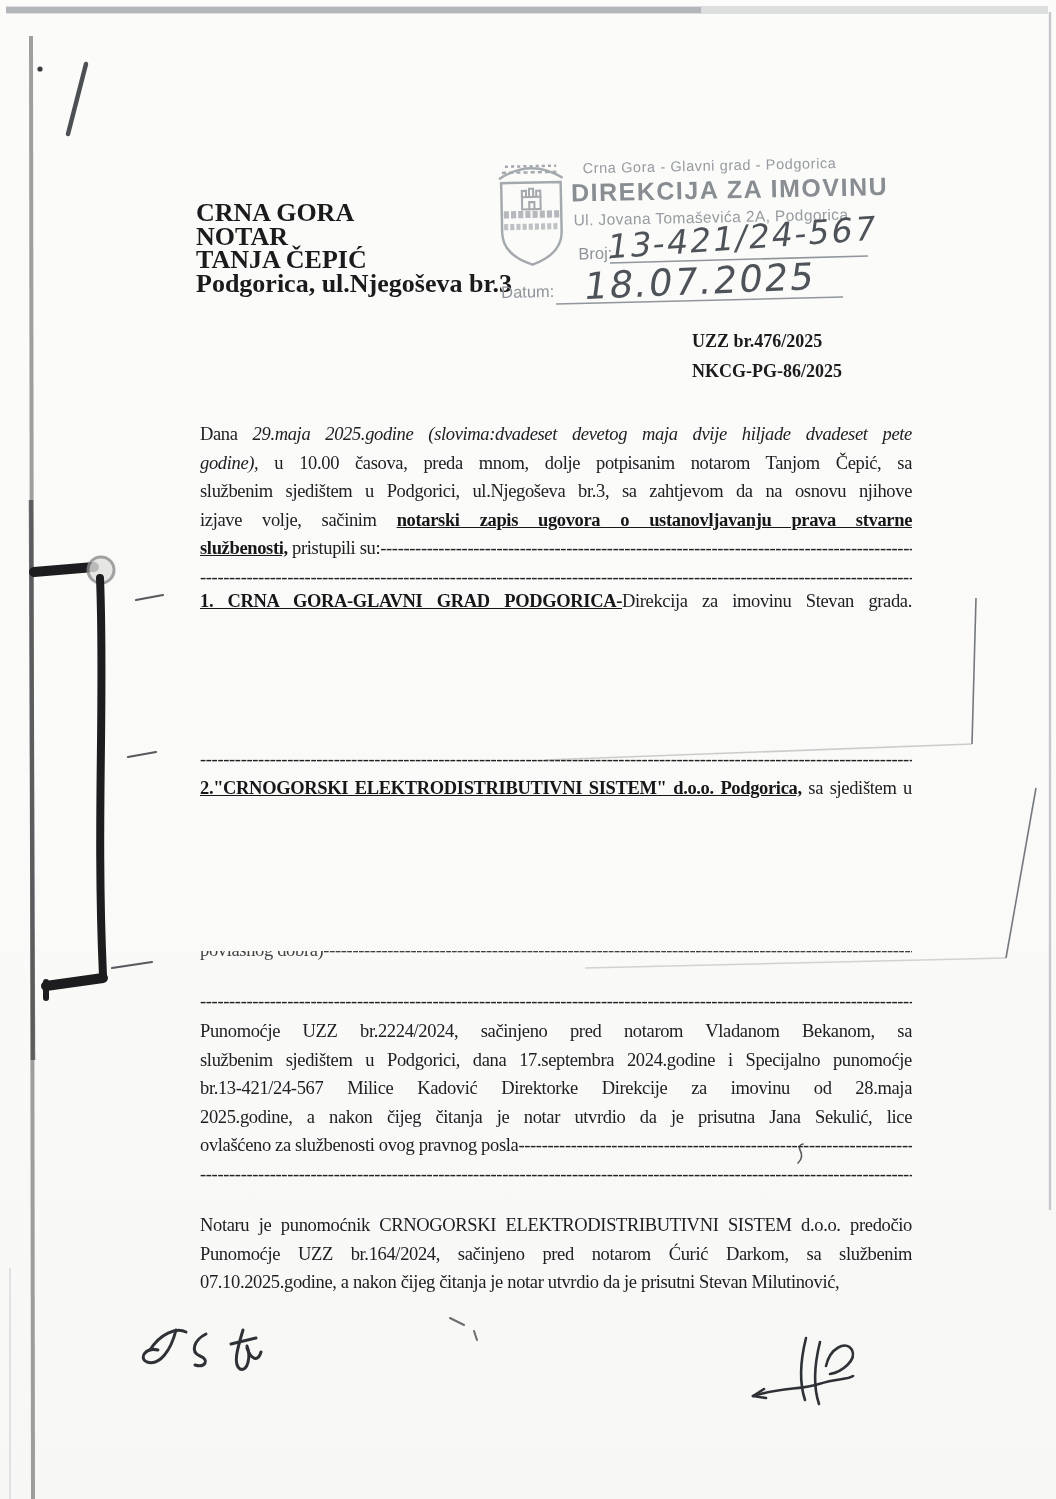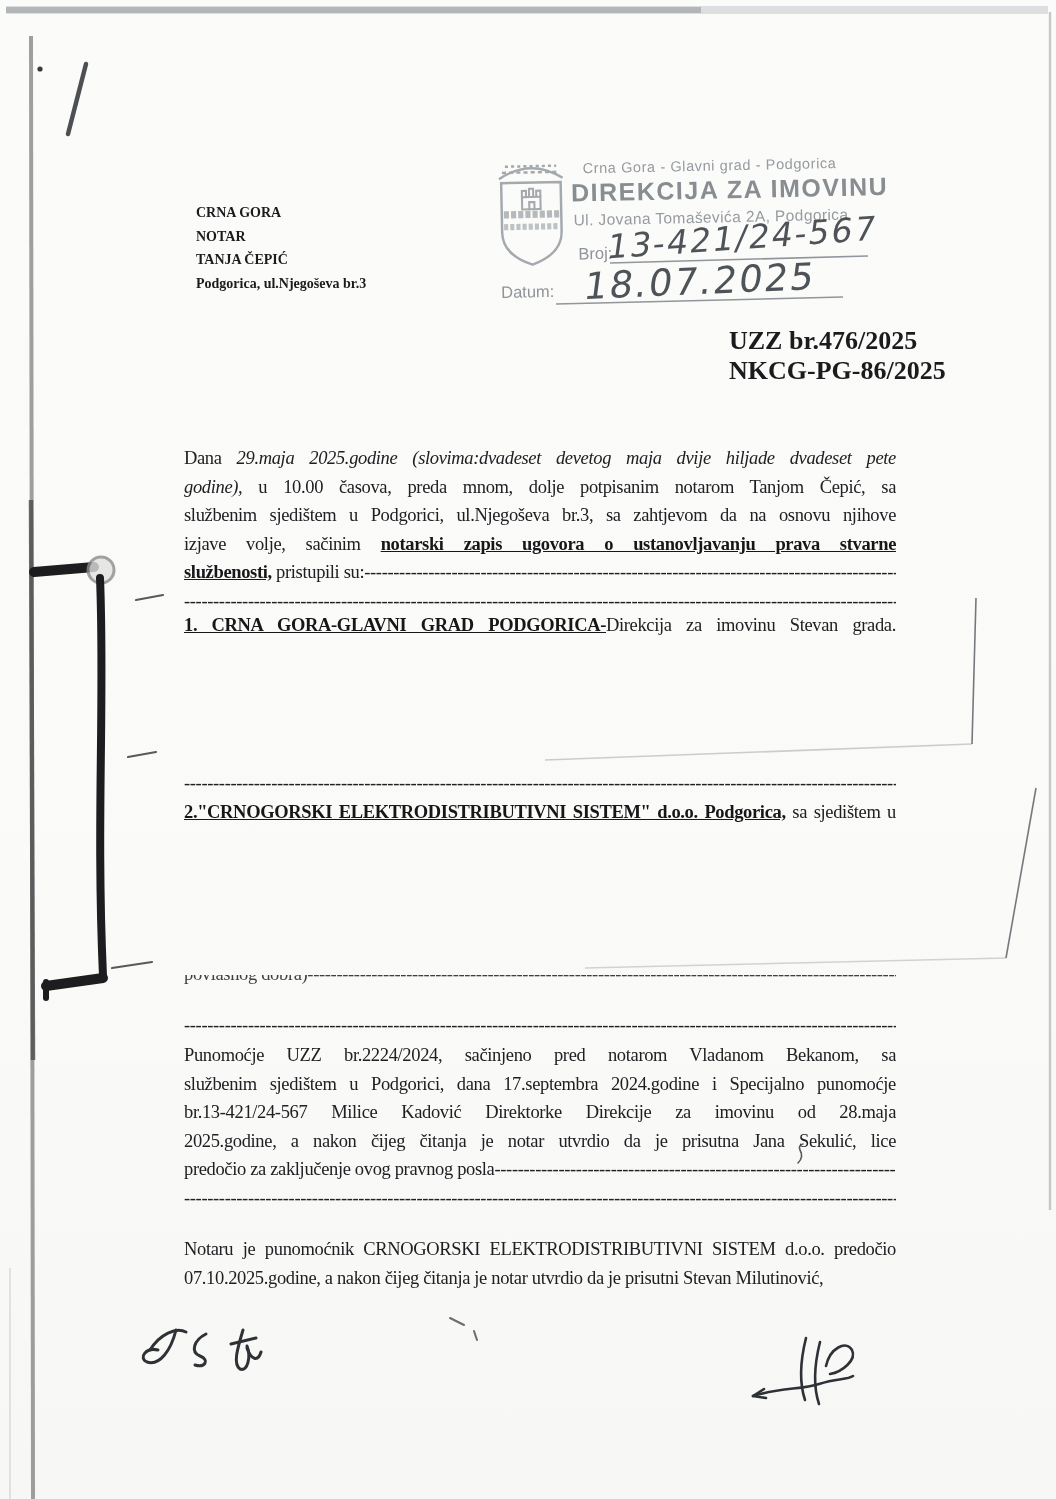--- a/index.html
+++ b/index.html
@@ -2,35 +2,35 @@
 <html><head>
 <meta charset="utf-8">
 <style>
   html,body{margin:0;padding:0;background:#d8d8d8;}
   #doc{
     position:relative;width:1056px;height:1499px;margin:0 auto;
     background:linear-gradient(180deg,#fbfbf9 0%,#fafaf8 60%,#f7f7f5 100%);
     font-family:"Liberation Serif",serif;color:#1e1e22;overflow:hidden;
   }
   
-  .notary{position:absolute;left:196px;top:201px;font-weight:bold;font-size:14px;line-height:23.5px;color:#1b1b1e;}
-  .case-numbers{position:absolute;left:692px;top:326px;font-weight:bold;font-size:26px;line-height:30px;color:#1b1b1e;margin-left:37px;}
+  .notary{position:absolute;left:196px;top:201px;font-weight:bold;font-size:26px;line-height:23.5px;color:#1b1b1e;}
+  .case-numbers{position:absolute;left:692px;top:326px;font-weight:bold;font-size:18px;line-height:30px;color:#1b1b1e;}
   
   .stamp{position:absolute;left:492px;top:152px;width:400px;height:166px;transform:rotate(-1.2deg);
          font-family:"Liberation Sans",sans-serif;color:#8d9298;}
   .stamp .l1{position:absolute;left:92px;top:6px;font-size:14.5px;letter-spacing:.6px;color:#969ba0;}
   .stamp .l2{position:absolute;left:80px;top:24px;font-size:25px;letter-spacing:1.5px;font-weight:600;color:#888d92;}
   .stamp .l3{position:absolute;left:82px;top:57px;font-size:15.5px;letter-spacing:.4px;color:#969ba0;}
   .stamp .broj-label{position:absolute;left:86px;top:90px;font-size:16.5px;color:#8f949a;}
   .stamp .datum-label{position:absolute;left:8px;top:127px;font-size:16.5px;color:#8f949a;}
   .hw{font-family:"DejaVu Sans",sans-serif;color:#3f454b;position:absolute;white-space:nowrap;}
   .hw-broj{left:607px;top:218px;font-size:33px;letter-spacing:2px;transform:rotate(-4deg) skewX(-12deg);opacity:.92;}
   .hw-datum{left:584px;top:260px;font-size:37px;letter-spacing:2px;transform:rotate(-2.5deg) skewX(-10deg);opacity:.92;}
   
-  .block{position:absolute;left:184px;width:712px;font-size:18.5px;letter-spacing:-0.35px;color:#202024;margin-top:24px;}
+  .block{position:absolute;left:200px;width:712px;font-size:18.5px;letter-spacing:-0.35px;color:#202024;}
   .line{height:28.6px;line-height:28.6px;text-align:justify;text-align-last:justify;overflow:hidden;}
   .line.nw{white-space:nowrap;text-align:left;text-align-last:auto;}
   .line span.b{font-weight:bold;color:#17171a;text-decoration:underline;}
   .line span.i{font-style:italic;}
   #p1{top:420px;} #item1{top:587px;} #sec2{top:745px;}
   #clipline{top:951px;height:13px;overflow:hidden;}
   #clipline .line{margin-top:-15px;opacity:.85;}
   #dash1{top:987px;} #p3{top:1017px;} #p4{top:1211px;}
   
   svg.overlay{position:absolute;inset:0;pointer-events:none;}
@@ -98,25 +98,26 @@
       <div class="line nw"><span>povlasnog dobra)</span><span>----------------------------------------------------------------------------------------------------------------------------</span></div>
     </div>
   <div id="dash1" class="block">
       <div class="line nw"><span>--------------------------------------------------------------------------------------------------------------------------------------------------------------------</span></div>
     </div>
   <div id="p3" class="block">
       <div class="line"><span>Punomoćje UZZ br.2224/2024, sačinjeno pred notarom Vladanom Bekanom, sa</span></div>
       <div class="line"><span>službenim sjedištem u Podgorici, dana 17.septembra 2024.godine i Specijalno punomoćje</span></div>
       <div class="line"><span>br.13-421/24-567 Milice Kadović Direktorke Direkcije za imovinu od 28.maja</span></div>
       <div class="line"><span>2025.godine, a nakon čijeg čitanja je notar utvrdio da je prisutna Jana Sekulić, lice</span></div>
-      <div class="line nw"><span>predočio za zaključenje ovog pravnog posla</span><span>--------------------------------------------------------------------------------------------</span></div>
+      <div class="line nw"><span>ovlašćeno za službenosti ovog pravnog posla</span><span>--------------------------------------------------------------------------------------------</span></div>
       <div class="line nw"><span>--------------------------------------------------------------------------------------------------------------------------------------------------------------------</span></div>
     </div>
   <div id="p4" class="block">
       <div class="line"><span>Notaru je punomoćnik CRNOGORSKI ELEKTRODISTRIBUTIVNI SISTEM d.o.o. predočio</span></div>
+      <div class="line"><span>Punomoćje UZZ br.164/2024, sačinjeno pred notarom Ćurić Darkom, sa službenim</span></div>
       <div class="line nw"><span>07.10.2025.godine, a nakon čijeg čitanja je notar utvrdio da je prisutni Stevan Milutinović,</span></div>
     </div>
 
   <svg class="overlay" width="1056" height="1499" viewBox="0 0 1056 1499">
 
     <rect x="6" y="6" width="1042" height="8" fill="#c3c7ca" opacity="0.55"></rect>
     <rect x="6" y="7" width="695" height="6" fill="#a7abae" opacity="0.8"></rect>
 
     <g>
       <line x1="31" y1="36" x2="33" y2="1499" stroke="#6e6e70" stroke-width="4" opacity="0.65"></line>

